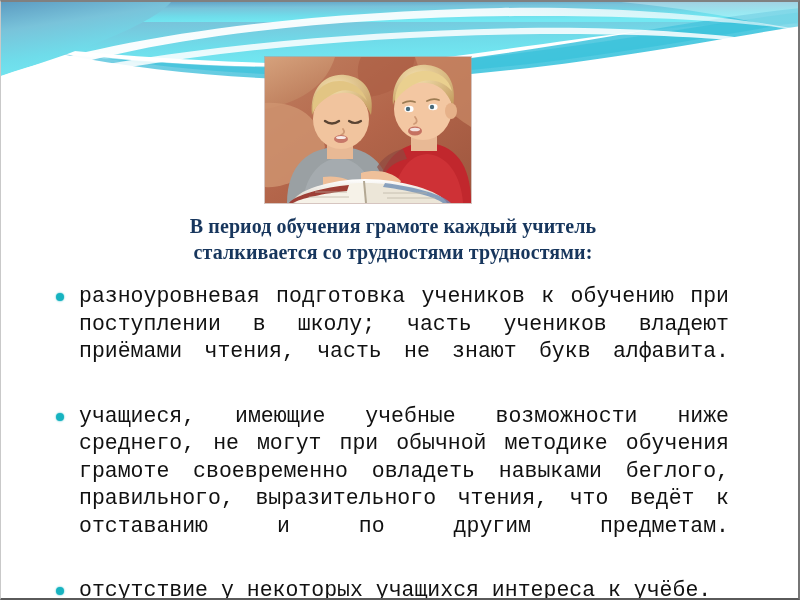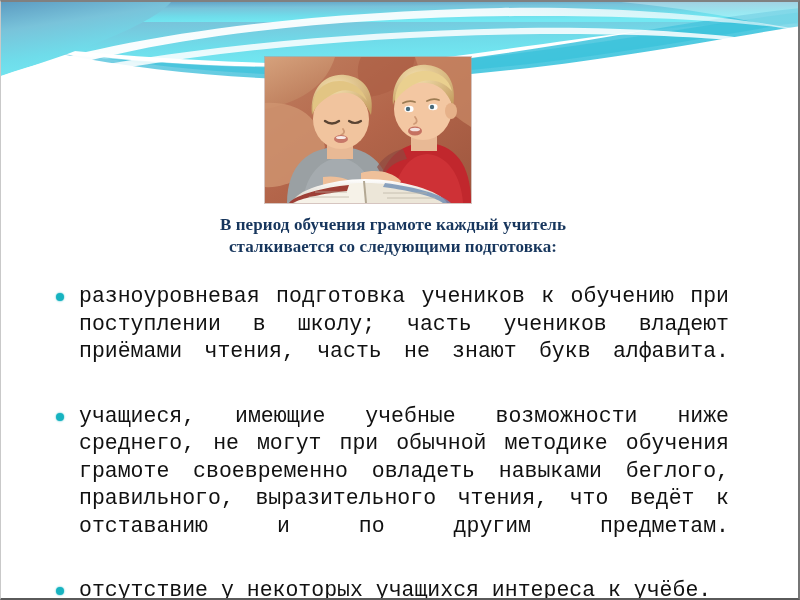--- a/index.html
+++ b/index.html
@@ -58,21 +58,21 @@
 
   
   .title-block {
     position: absolute;
     left: 58px;
     top: 212px;
     width: 668px;
     text-align: center;
     color: #17365D;
     font-weight: bold;
-    font-size: 17px;
+    font-size: 20px;
     line-height: 1.28;
     letter-spacing: 0.1px;
   }
 
   .bullets {
     position: absolute;
     left: 48px;
     top: 281px;
     width: 680px;
     font-family: Liberation Mono, monospace;
@@ -243,21 +243,21 @@
         <path d="M44,140 h40"></path>
         <path d="M50,135 h32"></path>
         <path d="M118,136 h44"></path>
         <path d="M122,141 h48"></path>
       </g>
     </svg>
   </div>
 
   <div class="title-block">
     <div>В период обучения грамоте  каждый учитель</div>
-    <div>сталкивается со следующими подготовка:</div>
+    <div>сталкивается со трудностями трудностями:</div>
   </div>
 
   <div class="bullets">
 
     <div class="bullet-item">
       <span class="bullet-marker"></span>
       <span class="bullet-text">разноуровневая подготовка учеников к обучению при поступлении в школу; часть учеников владеют приёмами чтения, часть не знают букв алфавита.</span>
     </div>
 
     <div class="bullet-item">

